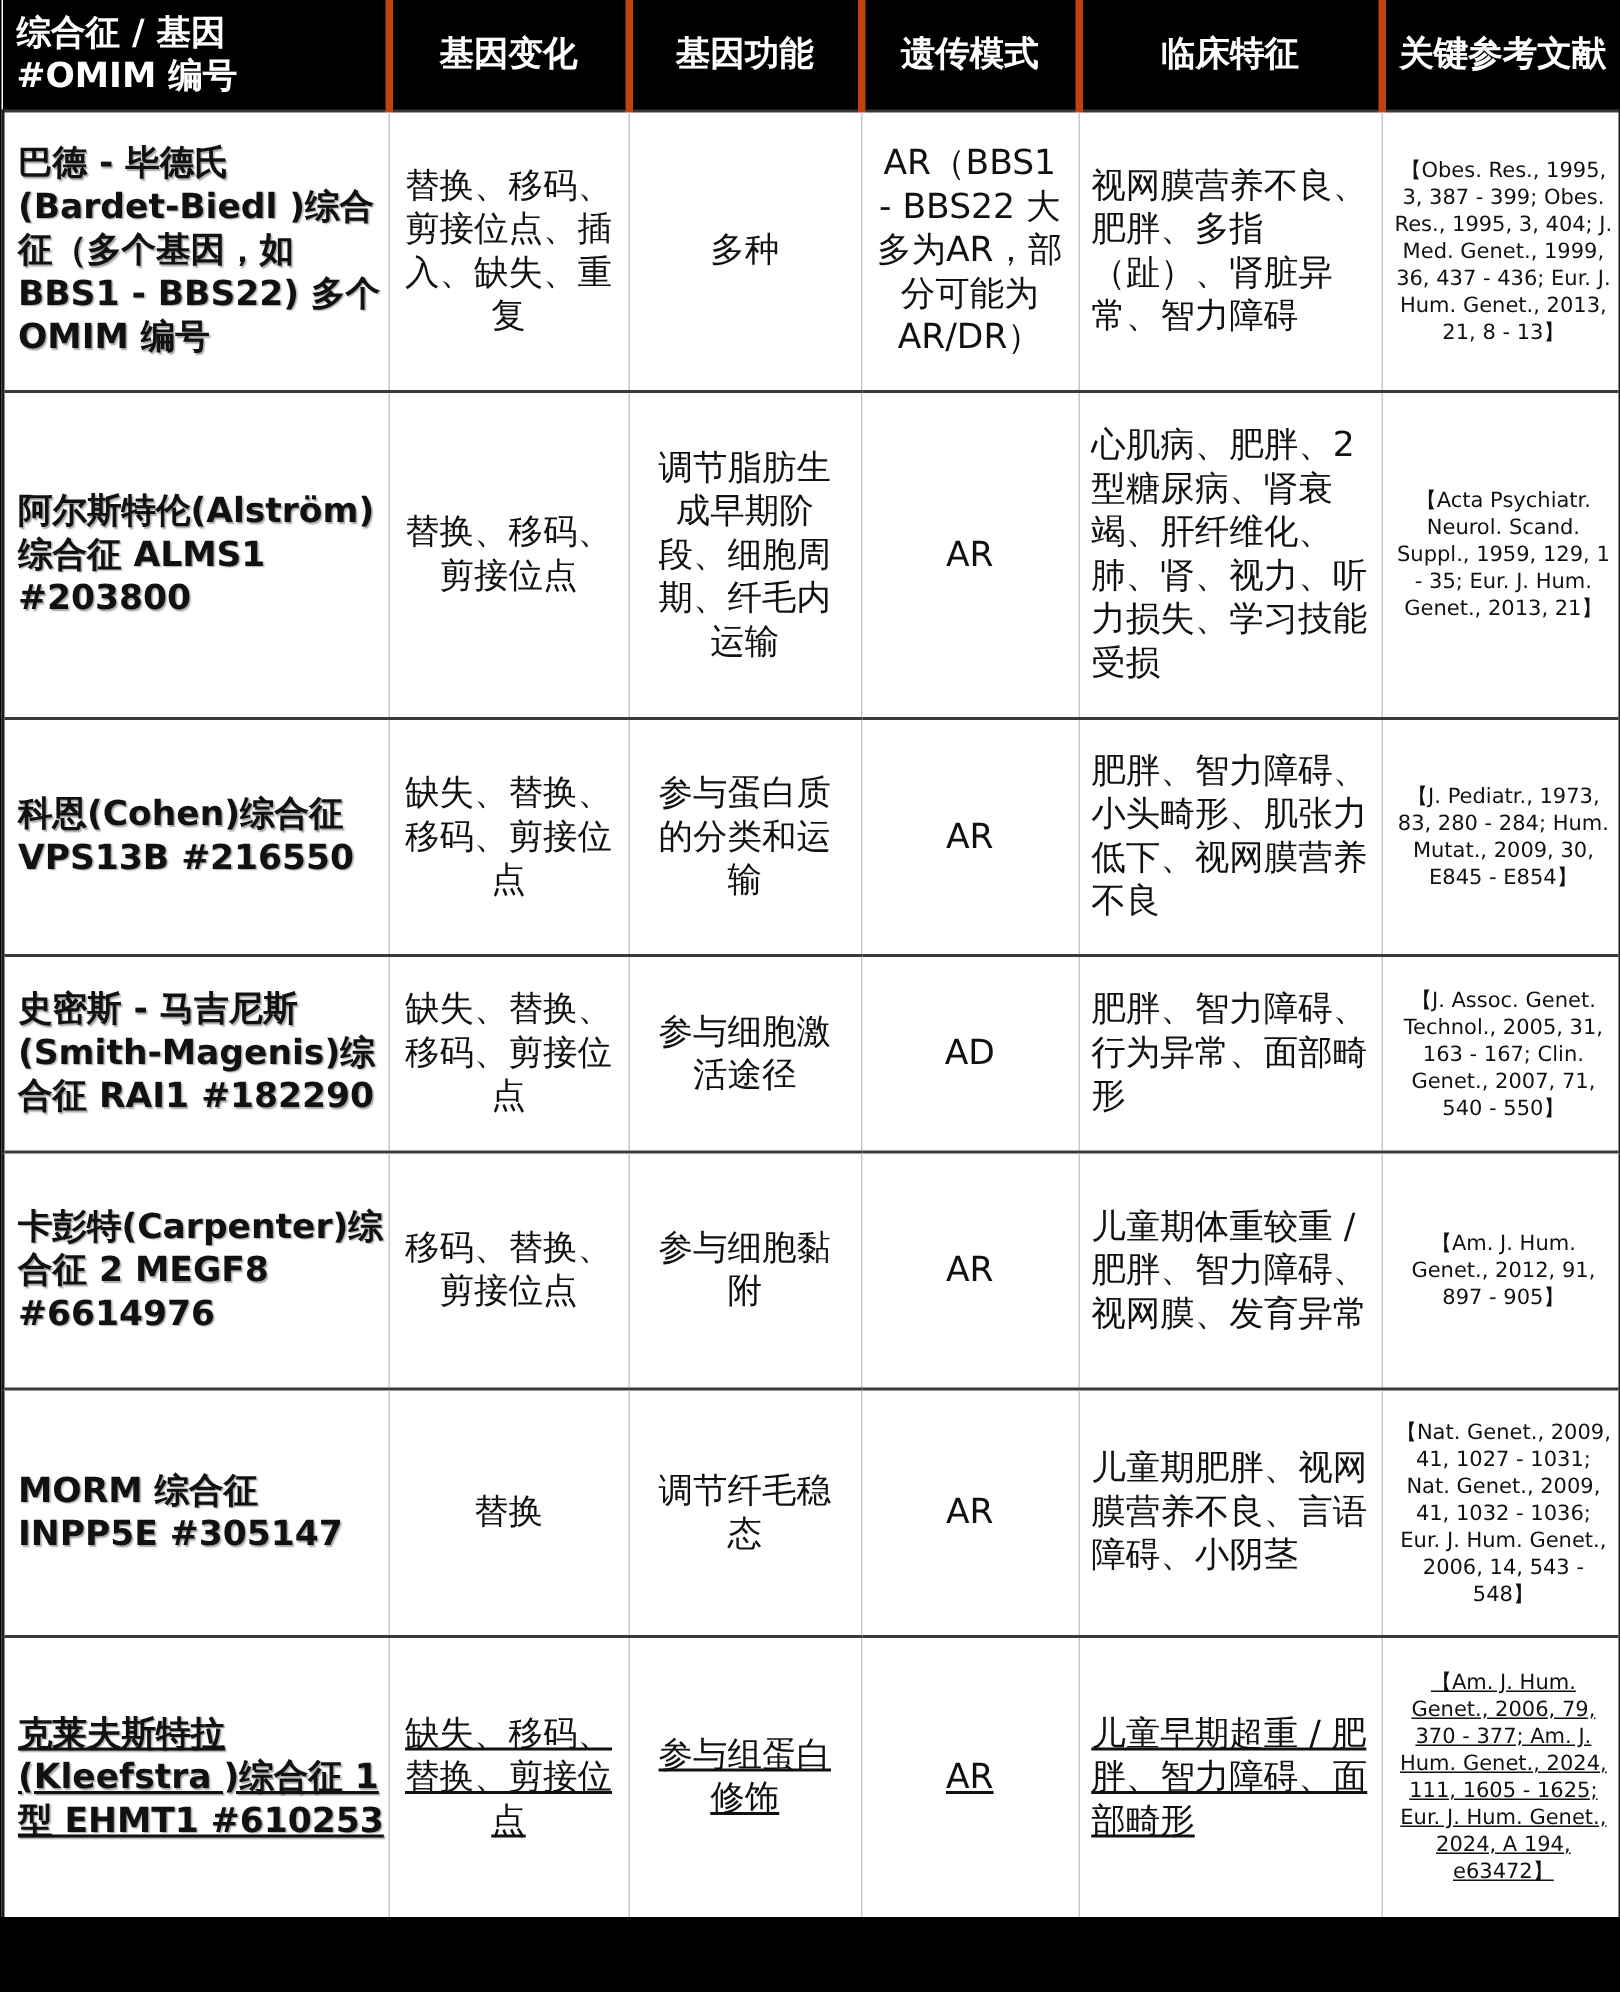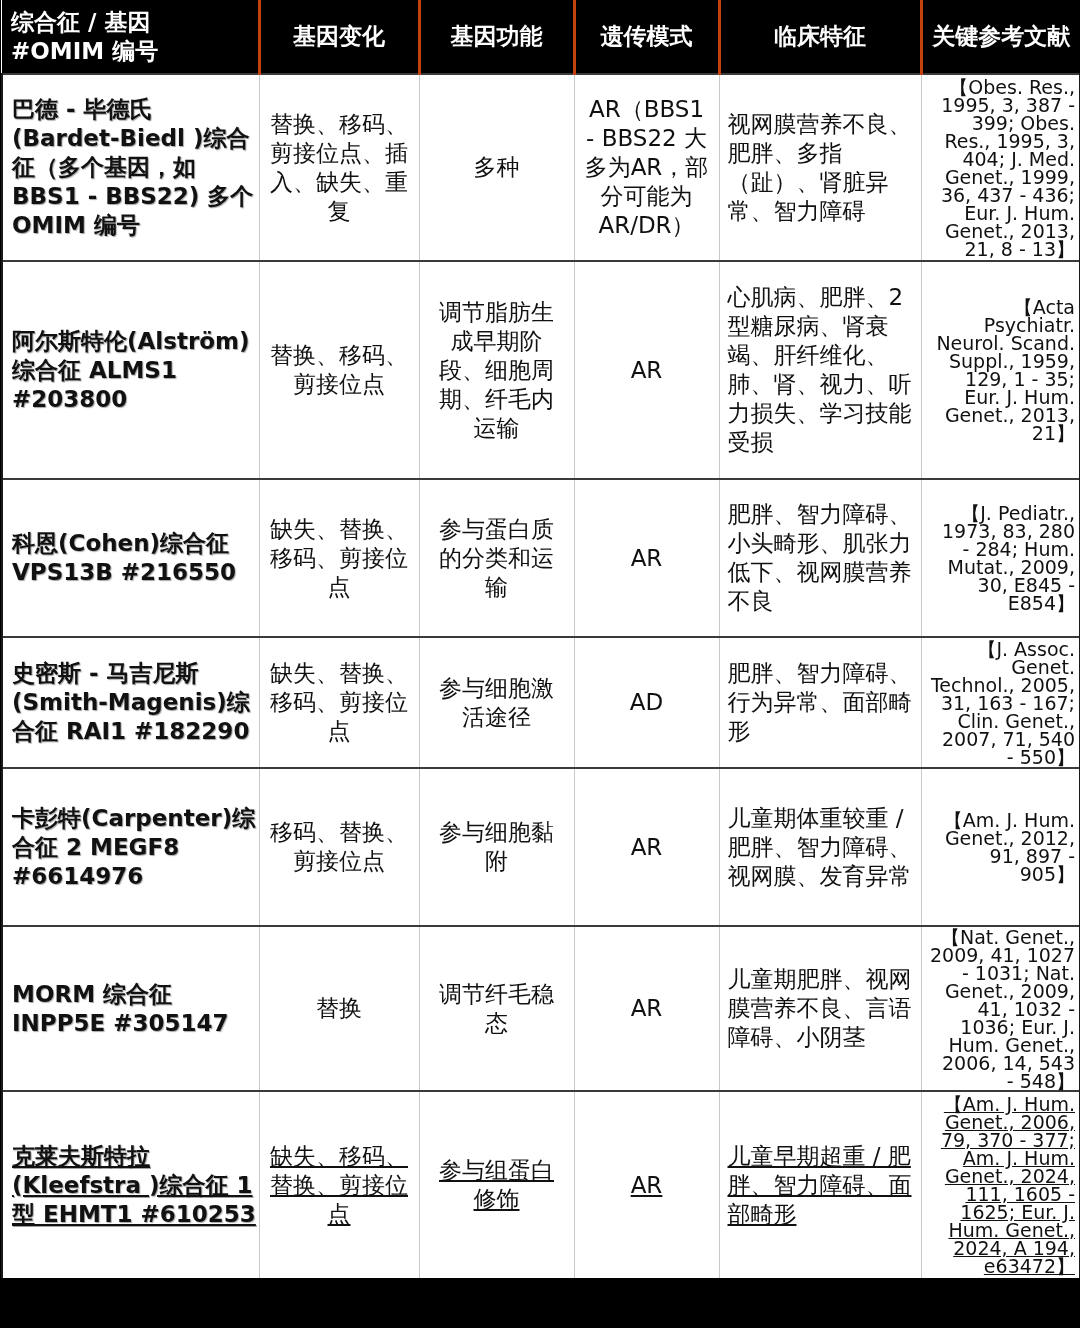--- a/index.html
+++ b/index.html
@@ -4,31 +4,31 @@
 <style>
   html, body { margin: 0; padding: 0; background: #ffffff; }
   body { width: 1080px; height: 1328px; overflow: hidden; font-family: "DejaVu Sans", "Liberation Sans", sans-serif; }
   .table-wrap { position: absolute; left: 0; top: 0; width: 1080px; height: 1328px; background: #000; }
   table { border-collapse: collapse; table-layout: fixed; width: 1078px; margin-left: 1px; background: #fff; }
   col.c1 { width: 257px; } col.c2 { width: 160px; } col.c3 { width: 155px; }
   col.c4 { width: 145px; } col.c5 { width: 202px; } col.c6 { width: 159px; }
   thead th {
     background: #000; color: #fff; font-weight: bold; height: 73px;
     font-size: 23px; line-height: 29px; padding: 0 6px; text-align: center;
-    border-left: 3px solid #c2410c;
+    border-left: 5px solid #c2410c;
   }
   thead th:first-child { text-align: left; padding-left: 9px; border-left: none; margin-top: 21px; }
   tbody td {
     border-top: 2px solid #3a3a3a;
     border-left: 1px solid #c8c8c8;
     color: #111; vertical-align: middle; text-align: center; padding: 0 2px;
     font-size: 23px; line-height: 29px;
   }
   tbody td:first-child { border-left: 2px solid #1a1a1a; text-align: left; padding-left: 9px; font-weight: bold; font-size: 23px; line-height: 29px; text-shadow: 1px 1px 1px rgba(0,0,0,0.35); }
-  tbody td:last-child { border-right: 2px solid #1a1a1a; text-align: right; font-size: 19px; line-height: 18px; padding-left: 8px; padding-right: 4px; }
+  tbody td:last-child { border-right: 2px solid #1a1a1a; text-align: center; font-size: 14px; line-height: 18px; padding-left: 8px; padding-right: 4px; }
   tbody td.mut { padding: 0 1px; }
   tbody td.clin { text-align: left; padding-left: 8px; padding-right: 4px; }
   tbody td.func { padding: 15px 10px; }
   tbody td.inh { padding: 0 8px; }
   tr.r1 td { height: 155px; } tr.r2 td { height: 186px; } tr.r3 td { height: 126px; }
   tr.r4 td { height: 99px; } tr.r5 td { height: 156px; } tr.r6 td { height: 97px; }
   tr.r7 td { height: 126px; } tr.r8 td { height: 133px; } tr.r9 td { height: 156px; text-decoration: underline; }
   .bottom-bar { position: absolute; left: 0; bottom: 0; width: 1080px; height: 4px; background: #000; }
 </style>
 </head>

